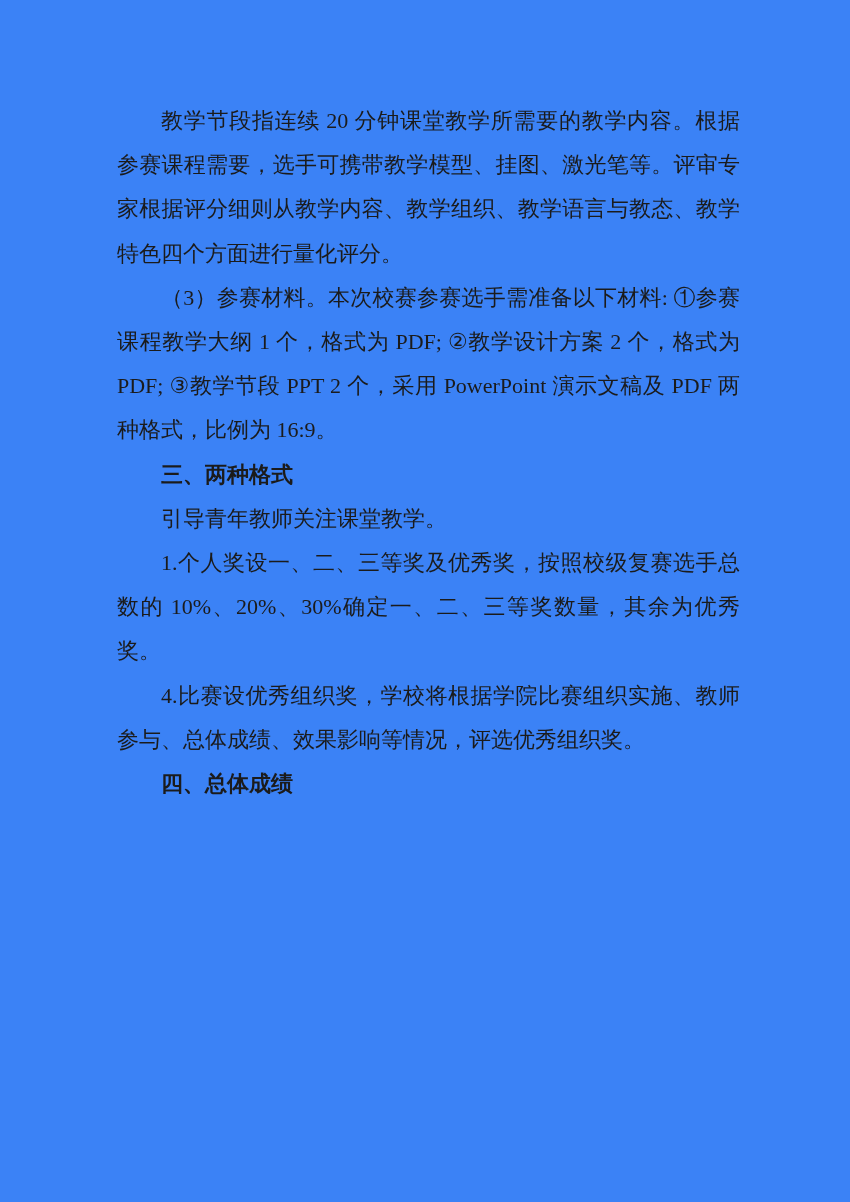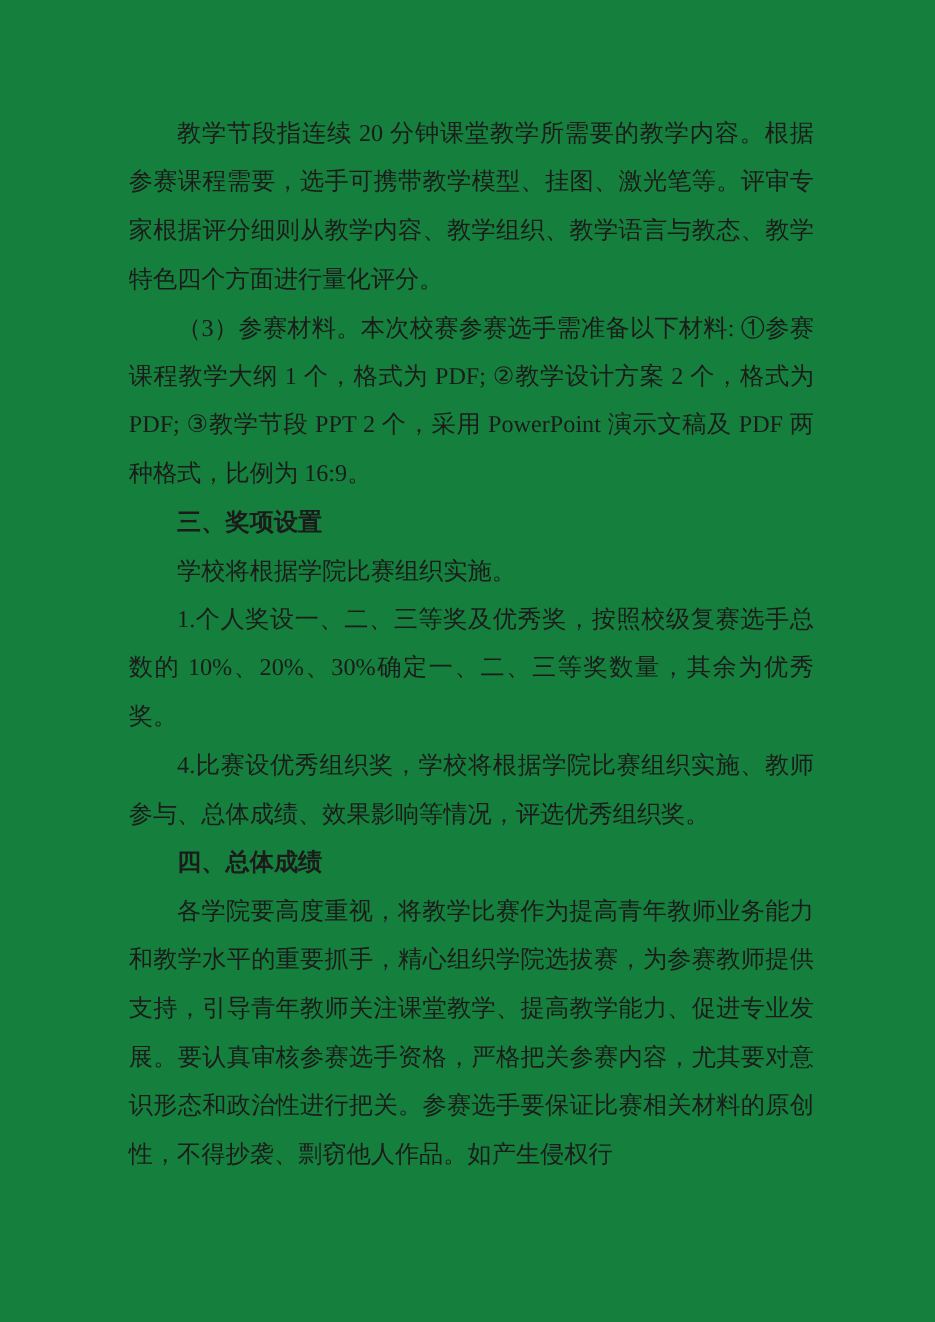--- a/index.html
+++ b/index.html
@@ -4,21 +4,21 @@
 <style>
   html, body {
     margin: 0;
     padding: 0;
     background: #ffffff;
   }
   .page {
     position: relative;
     width: 850px;
     height: 1202px;
-    background: #15803d;
+    background: #3b82f6;
     overflow: hidden;
   }
   .content {
     position: absolute;
     left: 117px;
     top: 99px;
     width: 623px;
     font-family: "Liberation Serif", "DejaVu Serif", serif;
     font-size: 22px;
     line-height: 44.2px;
@@ -36,20 +36,19 @@
     text-align: left;
   }
 </style>
 </head>
 <body>
 
 <div class="page">
   <div class="content">
     <p>教学节段指连续 20 分钟课堂教学所需要的教学内容。根据参赛课程需要，选手可携带教学模型、挂图、激光笔等。评审专家根据评分细则从教学内容、教学组织、教学语言与教态、教学特色四个方面进行量化评分。</p>
     <p>（3）参赛材料。本次校赛参赛选手需准备以下材料: ①参赛课程教学大纲 1 个，格式为 PDF; ②教学设计方案 2 个，格式为 PDF; ③教学节段 PPT 2 个，采用 PowerPoint 演示文稿及 PDF 两种格式，比例为 16:9。</p>
-    <p class="heading">三、奖项设置</p>
-    <p>学校将根据学院比赛组织实施。</p>
+    <p class="heading">三、两种格式</p>
+    <p>引导青年教师关注课堂教学。</p>
     <p>1.个人奖设一、二、三等奖及优秀奖，按照校级复赛选手总数的 10%、20%、30%确定一、二、三等奖数量，其余为优秀奖。</p>
     <p>4.比赛设优秀组织奖，学校将根据学院比赛组织实施、教师参与、总体成绩、效果影响等情况，评选优秀组织奖。</p>
     <p class="heading">四、总体成绩</p>
-    <p>各学院要高度重视，将教学比赛作为提高青年教师业务能力和教学水平的重要抓手，精心组织学院选拔赛，为参赛教师提供支持，引导青年教师关注课堂教学、提高教学能力、促进专业发展。要认真审核参赛选手资格，严格把关参赛内容，尤其要对意识形态和政治性进行把关。参赛选手要保证比赛相关材料的原创性，不得抄袭、剽窃他人作品。如产生侵权行</p>
   </div>
 </div>
 
 </body></html>

